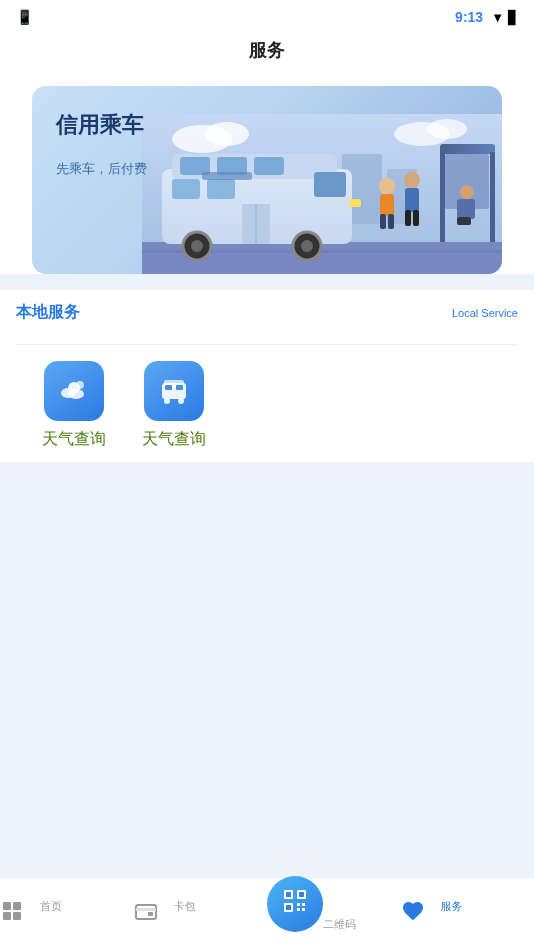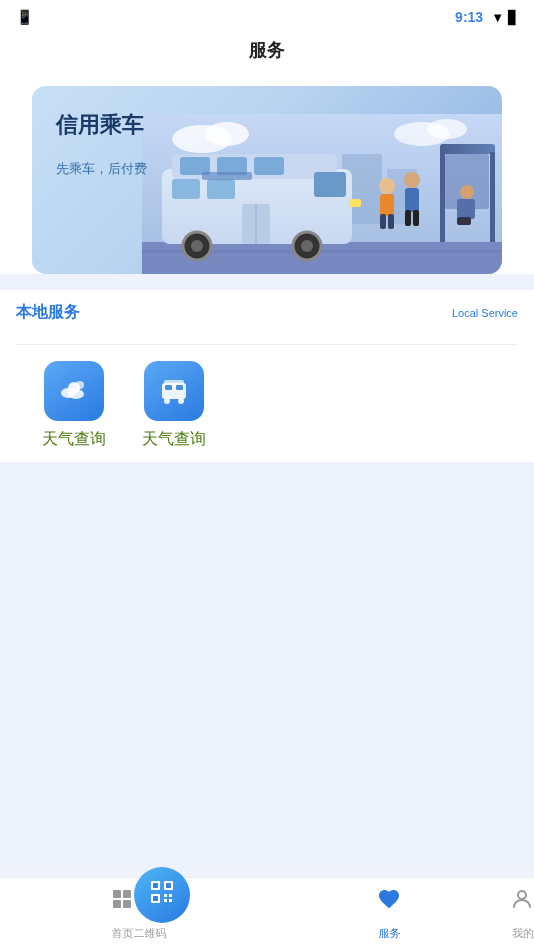--- a/index.html
+++ b/index.html
@@ -143,23 +143,23 @@
       right: 0;
       height: 72px;
       background: #fff;
       border-top: 1px solid #e8eef8;
       display: flex;
       align-items: center;
       justify-content: space-around;
     }
     .nav-item {
       display: flex;
-      flex-direction: column;
-      align-items: flex-end;
-      gap: 9px;
+      flex-direction: row;
+      align-items: flex-start;
+      gap: 16px;
       flex: 1;
       cursor: pointer;
     }
     .nav-icon {
       font-size: 22px;
       color: #999;
     }
     .nav-icon.active {
       color: #2a7ae2;
     }
@@ -343,21 +343,31 @@
     <span class="nav-icon">
       <svg width="24" height="24" viewBox="0 0 24 24" fill="none">
         <rect x="3" y="3" width="8" height="8" rx="1" fill="#999"></rect>
         <rect x="13" y="3" width="8" height="8" rx="1" fill="#999"></rect>
         <rect x="3" y="13" width="8" height="8" rx="1" fill="#999"></rect>
         <rect x="13" y="13" width="8" height="8" rx="1" fill="#999"></rect>
       </svg>
     </span>
     <span class="nav-label">首页</span>
   </div>
-  <div style="display:flex;flex-direction:column;align-items:flex-start;flex:1;">
+  <div class="nav-item">
+    <span class="nav-icon">
+      <svg width="24" height="24" viewBox="0 0 24 24" fill="none">
+        <rect x="2" y="6" width="20" height="14" rx="2" stroke="#999" stroke-width="2" fill="none"></rect>
+        <rect x="2" y="9" width="20" height="3" fill="#ddd"></rect>
+        <rect x="14" y="13" width="5" height="4" rx="1" fill="#999"></rect>
+      </svg>
+    </span>
+    <span class="nav-label">卡包</span>
+  </div>
+  <div style="display:flex;flex-direction:row;align-items:flex-end;flex:1;">
     <div class="nav-center">
       <span class="nav-center-icon">
         <svg width="26" height="26" viewBox="0 0 26 26" fill="white">
           <rect x="2" y="2" width="9" height="9" rx="1" fill="white"></rect>
           <rect x="4" y="4" width="5" height="5" rx="0.5" fill="#3a80e0"></rect>
           <rect x="15" y="2" width="9" height="9" rx="1" fill="white"></rect>
           <rect x="17" y="4" width="5" height="5" rx="0.5" fill="#3a80e0"></rect>
           <rect x="2" y="15" width="9" height="9" rx="1" fill="white"></rect>
           <rect x="4" y="17" width="5" height="5" rx="0.5" fill="#3a80e0"></rect>
           <rect x="15" y="15" width="3" height="3" fill="white"></rect>
@@ -370,22 +380,13 @@
     <span class="nav-label" style="margin-top:3px;">二维码</span>
   </div>
   <div class="nav-item">
     <span class="nav-icon active">
       <svg width="24" height="24" viewBox="0 0 24 24" fill="none">
         <path d="M12 21.35l-1.45-1.32C5.4 15.36 2 12.28 2 8.5 2 5.42 4.42 3 7.5 3c1.74 0 3.41.81 4.5 2.09C13.09 3.81 14.76 3 16.5 3 19.58 3 22 5.42 22 8.5c0 3.78-3.4 6.86-8.55 11.54L12 21.35z" fill="#2a7ae2"></path>
       </svg>
     </span>
     <span class="nav-label active">服务</span>
   </div>
-  <div class="nav-item">
-    <span class="nav-icon">
-      <svg width="24" height="24" viewBox="0 0 24 24" fill="none">
-        <circle cx="12" cy="8" r="4" stroke="#999" stroke-width="2"></circle>
-        <path d="M4 20c0-4 3.6-7 8-7s8 3 8 7" stroke="#999" stroke-width="2" stroke-linecap="round"></path>
-      </svg>
-    </span>
-    <span class="nav-label">我的</span>
-  </div>
 </div>
 
 </body></html>

